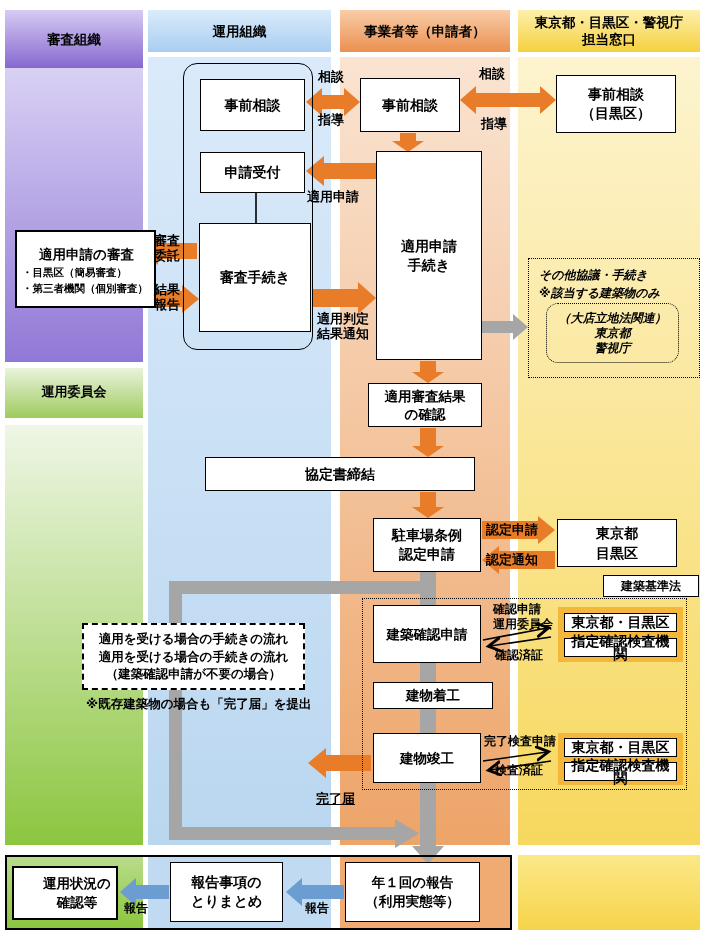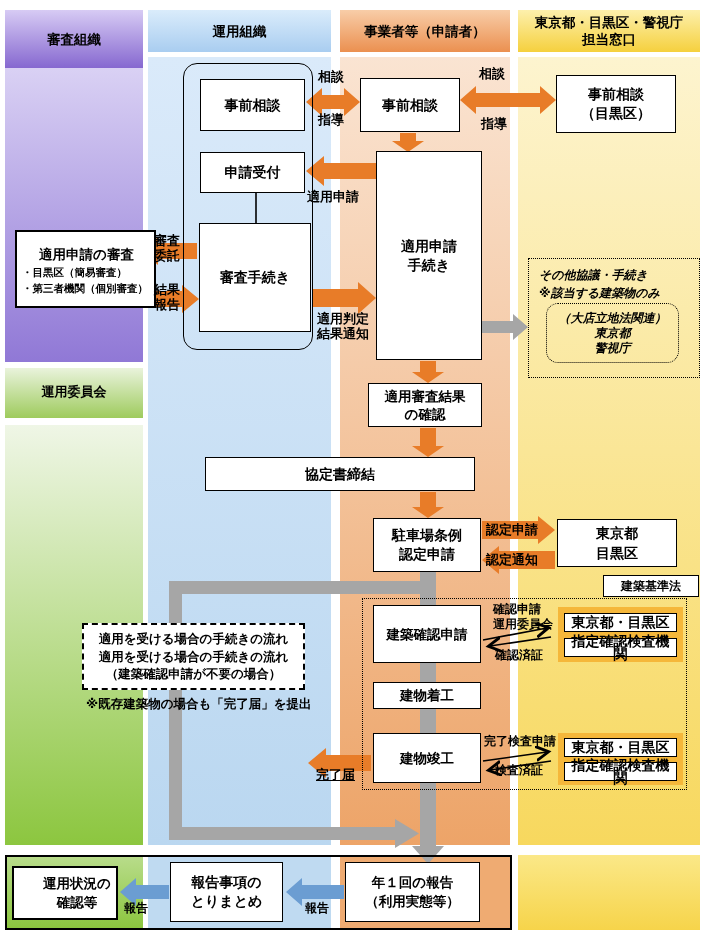--- a/index.html
+++ b/index.html
@@ -168,21 +168,21 @@
   </div>
 
   <div class="dotted" style="left:362px;top:598px;width:325px;height:192px;border-width:1.5px;z-index:1;"></div>
   <div class="box" style="left:603px;top:575px;width:96px;height:22px;border-width:1.2px;font-size:12px;z-index:3;">
     <span>建築基準法</span>
   </div>
 
   <div class="box" style="left:373px;top:605px;width:108px;height:58px;font-size:13.5px;">
     <span>建築確認申請</span>
   </div>
-  <div class="box" style="left:373px;top:682px;width:108px;height:27px;font-size:13.5px;">
+  <div class="box" style="left:373px;top:682px;width:120px;height:27px;font-size:13.5px;">
     <span>建物着工</span>
   </div>
   <div class="box" style="left:373px;top:733px;width:108px;height:50px;font-size:13.5px;">
     <span>建物竣工</span>
   </div>
 
   <div class="gold" style="left:558px;top:607px;width:125px;height:55px;">
     <div class="box" style="left:6px;top:6px;width:113px;height:19px;">
       <span>東京都・目黒区</span>
     </div>
@@ -238,18 +238,18 @@
   <div class="lbl" style="left:486px;top:523px;">認定申請</div>
   <div class="lbl" style="left:486px;top:553px;">認定通知</div>
 
   <div class="lbl sm" style="left:493px;top:602px;">確認申請</div>
   <div class="lbl sm" style="left:493px;top:617px;">運用委員会</div>
   <div class="lbl sm" style="left:495px;top:648px;">確認済証</div>
 
   <div class="lbl sm" style="left:484px;top:734px;">完了検査申請</div>
   <div class="lbl sm" style="left:495px;top:763px;">検査済証</div>
 
-  <div class="lbl" style="left:316px;top:768px;text-decoration:underline;">完了届</div>
+  <div class="lbl" style="left:316px;top:792px;text-decoration:underline;">完了届</div>
 
   <div class="lbl sm" style="left:305px;top:901px;">報告</div>
   <div class="lbl sm" style="left:124px;top:901px;">報告</div>
 
 </div>
 
 </body></html>

